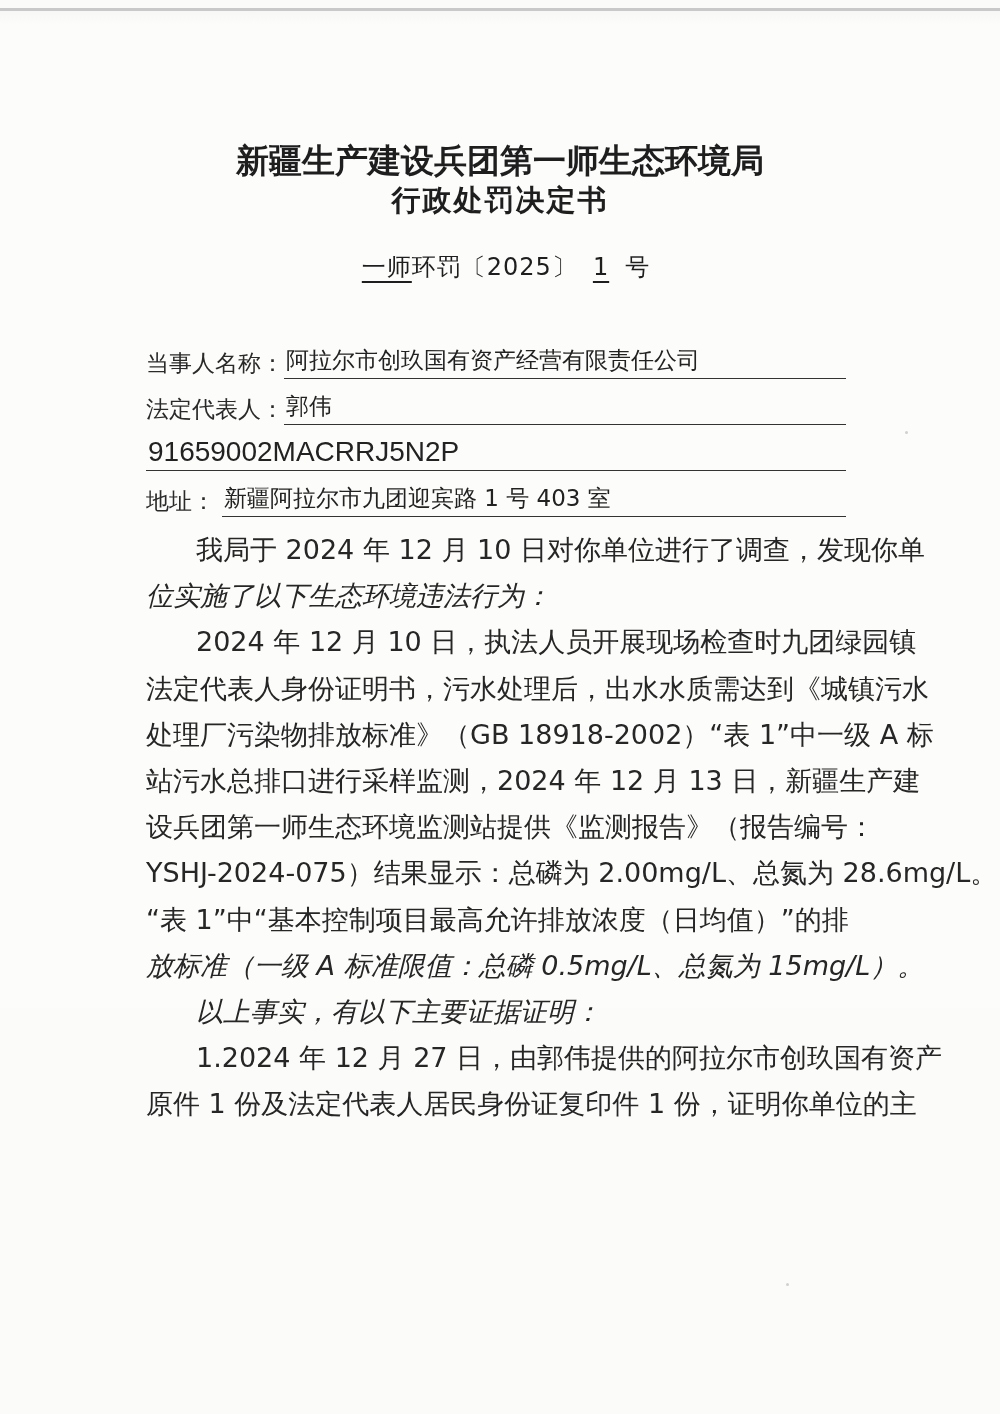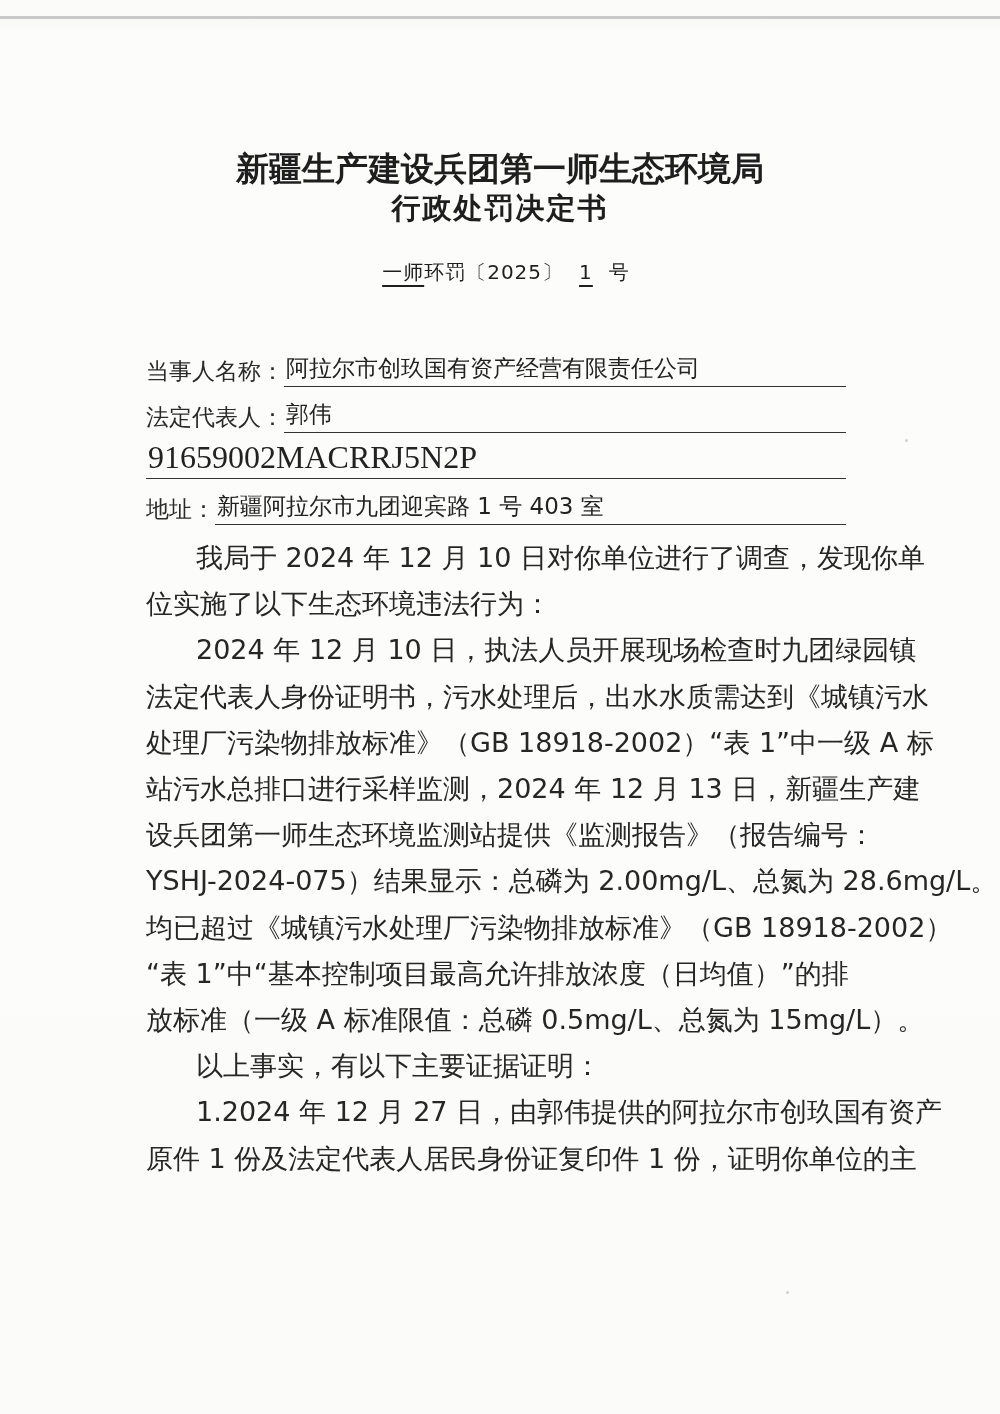--- a/index.html
+++ b/index.html
@@ -4,57 +4,57 @@
 <style>
   html, body { margin: 0; padding: 0; }
   body {
     width: 1000px; height: 1414px; overflow: hidden;
     background: #fbfbfa;
     font-family: "DejaVu Serif", "Liberation Serif", serif;
     color: #1e1e1e;
     position: relative;
   }
   .page {
-    position: absolute; left: 0; top: 16px; width: 1000px; height: 1000px;
+    position: absolute; left: 0; top: 8px; width: 1000px; height: 1000px;
     background: linear-gradient(180deg, #f7f7f6 0px, #fcfcfb 14px, #fcfcfb 1396px, #f3f3f2 1414px);
     border-top: 3px solid #c9c9c9;
     box-sizing: border-box;
   }
   .title-block { position: absolute; left: 0; width: 1000px; text-align: center; }
   .title-1 { top: 128px; font-size: 33px; font-weight: bold; letter-spacing: 0px; }
   .title-2 { top: 170px; font-size: 29px; font-weight: bold; letter-spacing: 2px; }
   .doc-number {
     position: absolute; top: 240px; left: 0; width: 1000px; text-align: center;
-    font-size: 20px; font-family: "DejaVu Sans", "Liberation Sans", sans-serif; letter-spacing: 1px;
+    font-size: 24px; font-family: "DejaVu Sans", "Liberation Sans", sans-serif; letter-spacing: 1px;
   }
   .doc-number .ul { text-decoration: underline; text-underline-offset: 6px; display: inline-block; }
   .doc-number .ul.prefix { padding-left: 12px; }
   .doc-number .ul.num { padding: 0 16px; }
 
   .field {
     position: absolute; left: 146px; width: 700px; height: 40px;
     font-size: 23px; font-family: "DejaVu Sans", "Liberation Sans", sans-serif;
     display: flex; align-items: flex-end;
   }
   .field .label { white-space: nowrap; color: #2a2a2a; }
   .field .value {
     flex: 1; border-bottom: 1.5px solid #333; padding-bottom: 2px; white-space: nowrap;
     padding-left: 2px; color: #222;
   }
-  .field .value.serif { font-family: Liberation Serif, serif; font-size: 32px; }
+  .field .value.serif { font-family: Liberation Sans, sans-serif; font-size: 28px; }
 
   .body-text {
     position: absolute; left: 146px; width: 700px; top: 516px;
     font-size: 27px; line-height: 46.2px;
     font-family: "DejaVu Sans", "Liberation Sans", sans-serif;
     color: #262626;
     text-align: justify;
   }
   .body-text .line { display: block; white-space: nowrap; text-align: justify; text-align-last: justify; }
-  .body-text .line.last { text-align-last: left; }
+  .body-text .line.last { text-align-last: left; font-style: italic; }
   .body-text .indent { padding-left: 50px; }
   .speck { position: absolute; width: 3px; height: 3px; border-radius: 50%; background: #d0d0d0; }
 </style>
 </head>
 <body>
 
 <div class="page">
 
   <div class="title-block title-1">新疆生产建设兵团第一师生态环境局</div>
   <div class="title-block title-2">行政处罚决定书</div>
@@ -67,35 +67,34 @@
     <span class="label">法定代表人：</span>
     <span class="value">郭伟</span>
   </div>
   <div class="field" style="top:328px;">
     <span class="label">当事人名称：</span>
     <span class="value">阿拉尔市创玖国有资产经营有限责任公司</span>
   </div>
   <div class="field" style="top:420px;">
     <span class="value serif">91659002MACRRJ5N2P</span>
   </div>
-  <div class="field" style="top:466px;">
+  <div class="field" style="top:466px;gap:7px;">
     <span class="label">地址：</span>
     <span class="value">新疆阿拉尔市九团迎宾路 1 号 403 室</span>
   </div>
 
   <div class="body-text">
     <span class="line indent">我局于 2024 年 12 月 10 日对你单位进行了调查，发现你单</span>
     <span class="line last">位实施了以下生态环境违法行为：</span>
     <span class="line indent">2024 年 12 月 10 日，执法人员开展现场检查时九团绿园镇</span>
     <span class="line">法定代表人身份证明书，污水处理后，出水水质需达到《城镇污水</span>
     <span class="line">处理厂污染物排放标准》（GB 18918-2002）“表 1”中一级 A 标</span>
     <span class="line">站污水总排口进行采样监测，2024 年 12 月 13 日，新疆生产建</span>
     <span class="line">设兵团第一师生态环境监测站提供《监测报告》（报告编号：</span>
     <span class="line">YSHJ-2024-075）结果显示：总磷为 2.00mg/L、总氮为 28.6mg/L。</span>
-    <span class="line">均已超过《城镇污水处理厂污染物排放标准》（GB 18918-2002）</span>
     <span class="line">“表 1”中“基本控制项目最高允许排放浓度（日均值）”的排</span>
     <span class="line last">放标准（一级 A 标准限值：总磷 0.5mg/L、总氮为 15mg/L）。</span>
     <span class="line last indent">以上事实，有以下主要证据证明：</span>
     <span class="line indent">1.2024 年 12 月 27 日，由郭伟提供的阿拉尔市创玖国有资产</span>
     <span class="line">原件 1 份及法定代表人居民身份证复印件 1 份，证明你单位的主</span>
   </div>
 
   <div class="speck" style="left:786px; top:1272px;"></div>
   <div class="speck" style="left:905px; top:420px;"></div>
 </div>

